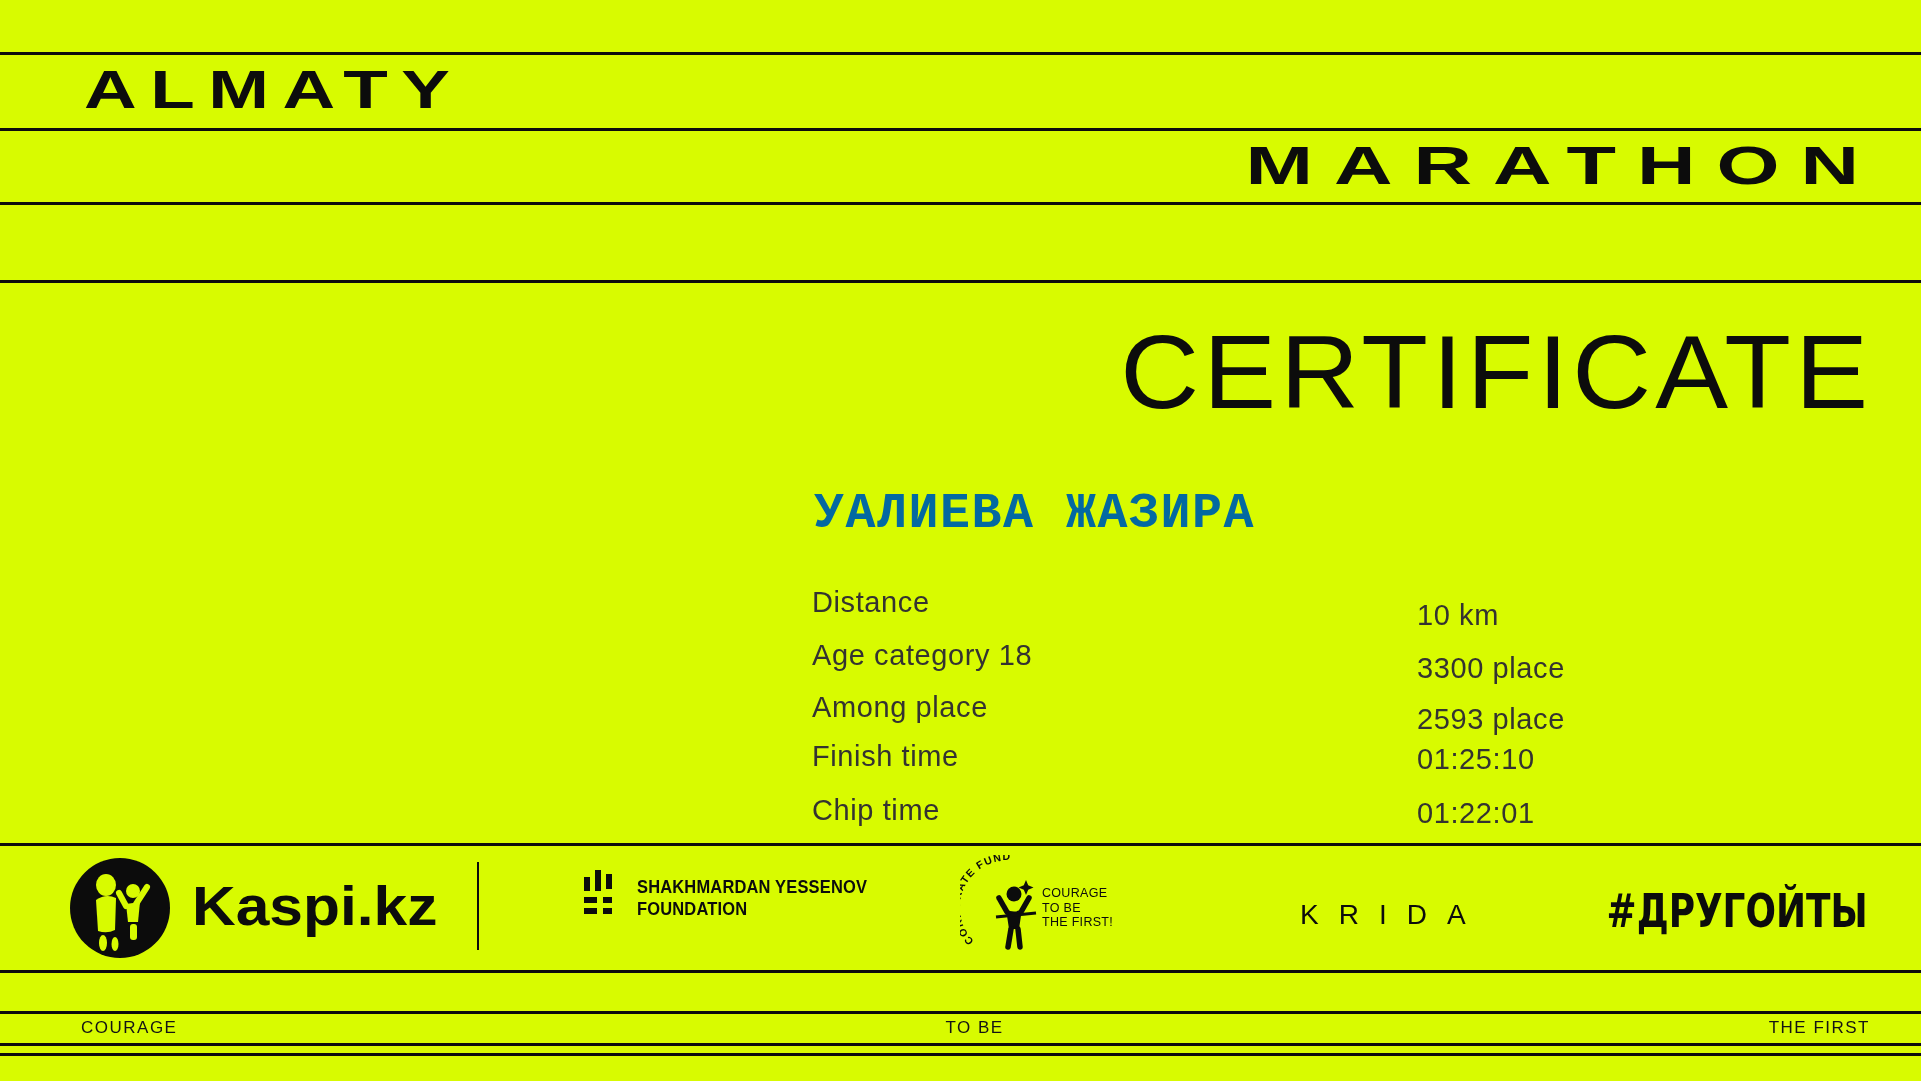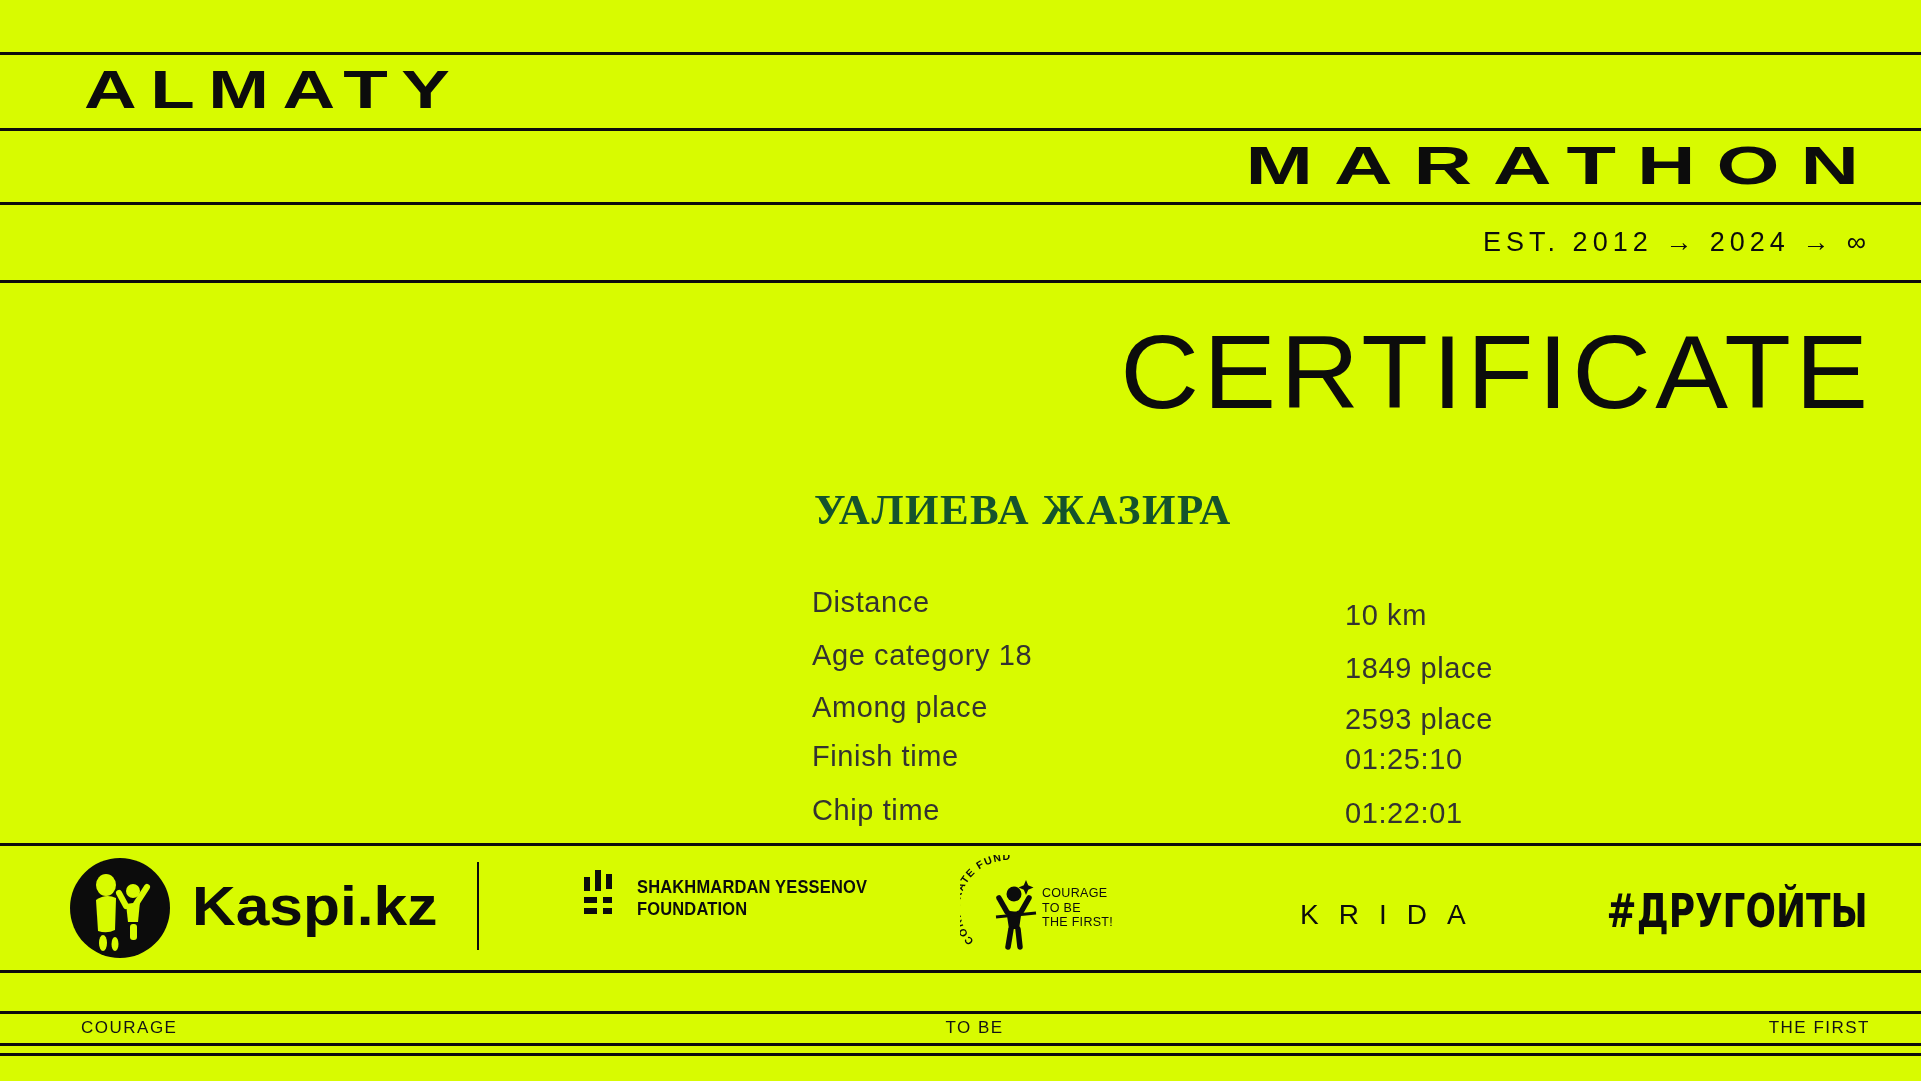--- a/index.html
+++ b/index.html
@@ -25,30 +25,30 @@
   .established{
     position:absolute;right:78px;top:228px;font-size:27px;font-weight:500;
     letter-spacing:5px;line-height:28px;white-space:nowrap;
   }
   .heading{
     position:absolute;right:77px;top:320px;font-size:104px;font-weight:500;
     letter-spacing:4px;line-height:104px;transform:scaleX(1.05);transform-origin:right center;
     white-space:nowrap;
   }
   .athlete{
-    position:absolute;left:814px;top:485px;font-size:43px;font-weight:700;
-    letter-spacing:1.5px;color:#14532d;white-space:nowrap;
-    font-family:Liberation Serif, serif;
+    position:absolute;left:814px;top:485px;font-size:50px;font-weight:700;
+    letter-spacing:1.5px;color:#0369a1;white-space:nowrap;
+    font-family:Liberation Mono, monospace;
   }
   .res-label,.res-value{
     position:absolute;font-size:29px;font-weight:500;color:#343331;
     letter-spacing:0.6px;line-height:34px;white-space:nowrap;text-align:right;
   }
   .res-label{left:812px;}
-  .res-value{left:1345px;}
+  .res-value{left:1417px;}
 
   .kaspi-icon{position:absolute;left:70px;top:858px;width:100px;height:100px;}
   .kaspi-word{
     position:absolute;left:192px;top:876px;font-size:56px;font-weight:700;
     line-height:60px;color:#0c0c0c;transform:scaleX(1.08);transform-origin:left center;
     white-space:nowrap;
   }
   .yessenov-icon{position:absolute;left:584px;top:870px;width:30px;height:46px;}
   .yessenov-text{
     position:absolute;left:637px;top:877px;font-size:17.5px;font-weight:700;
@@ -87,29 +87,28 @@
   <div class="hline" style="top:202px"></div>
   <div class="hline" style="top:280px"></div>
   <div class="hline" style="top:843px"></div>
   <div class="hline" style="top:970px"></div>
   <div class="hline" style="top:1011px"></div>
   <div class="hline" style="top:1043px"></div>
   <div class="hline" style="top:1053px"></div>
 
   <div class="city-title">ALMATY</div>
   <div class="event-title">MARATHON</div>
-  <div class="established">EST. 2012 → 2024 → ∞</div>
 
   <div class="heading">CERTIFICATE</div>
   <div class="athlete">УАЛИЕВА ЖАЗИРА</div>
 
   <div class="res-label" style="top:585px">Distance</div>
   <div class="res-value" style="top:598px">10 km</div>
   <div class="res-label" style="top:638px">Age category 18</div>
-  <div class="res-value" style="top:651px">1849 place</div>
+  <div class="res-value" style="top:651px">3300 place</div>
   <div class="res-label" style="top:690px">Among place</div>
   <div class="res-value" style="top:702px">2593 place</div>
   <div class="res-label" style="top:739px">Finish time</div>
   <div class="res-value" style="top:742px">01:25:10</div>
   <div class="res-label" style="top:793px">Chip time</div>
   <div class="res-value" style="top:796px">01:22:01</div>
 
   <svg class="kaspi-icon" viewBox="0 0 100 100">
     <circle cx="50" cy="50" r="50" fill="#0c0c0c"></circle>
     <g fill="#d8fb00">

